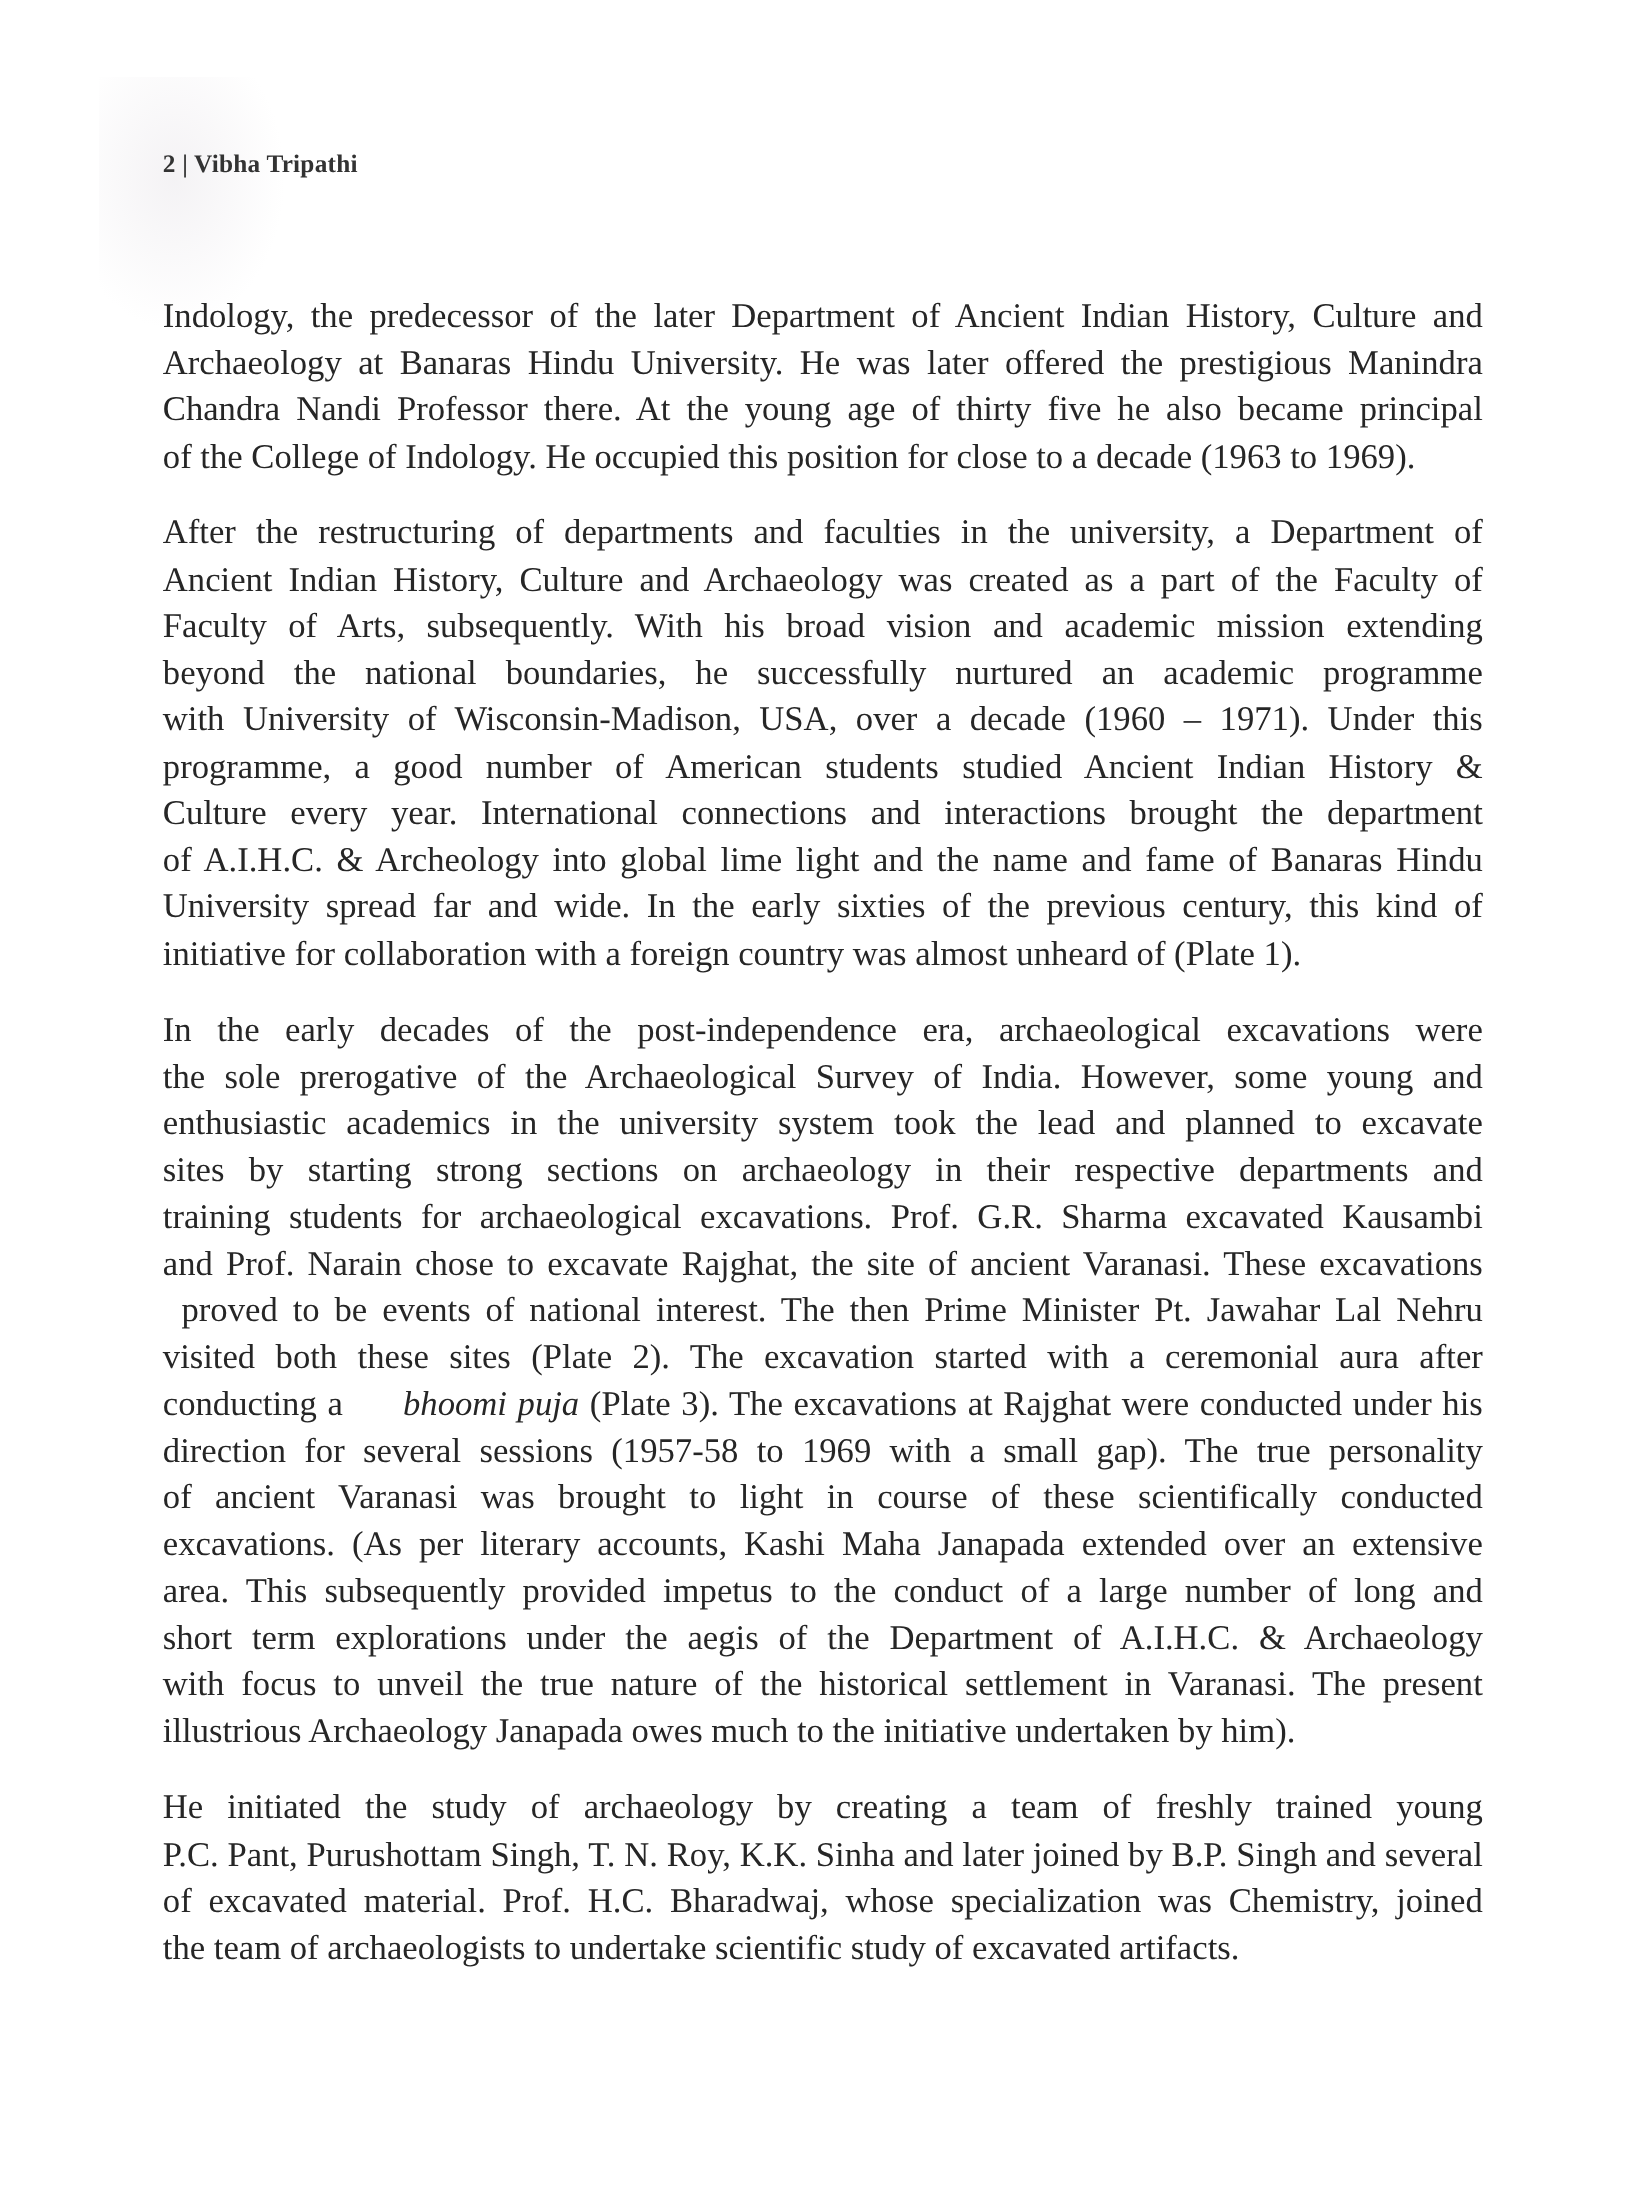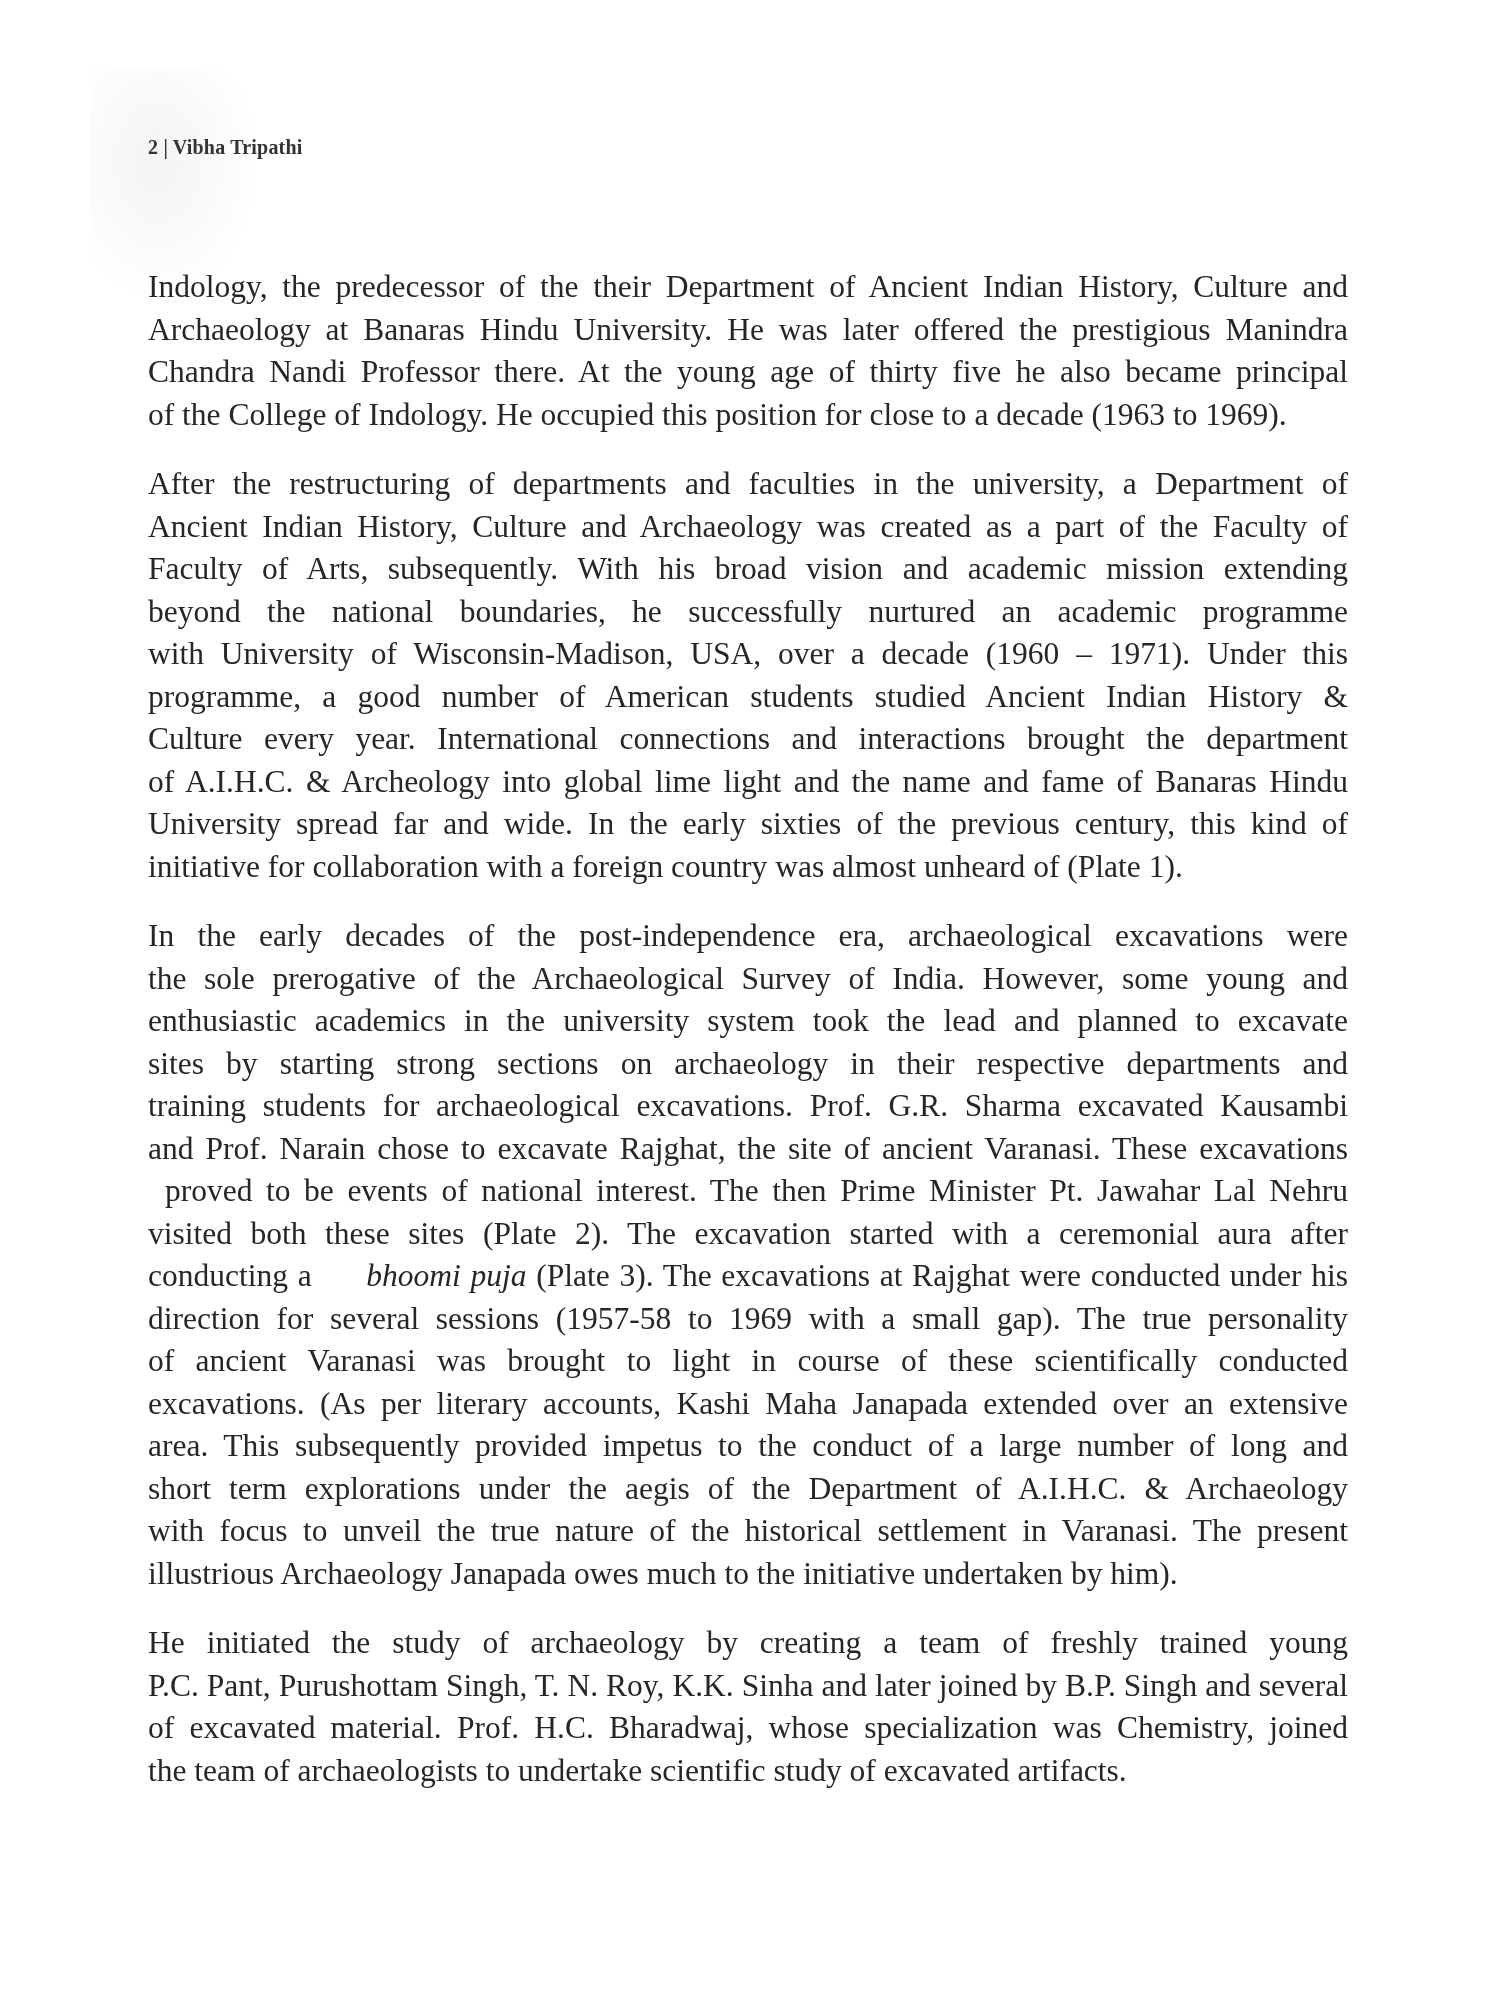--- a/index.html
+++ b/index.html
@@ -9,21 +9,21 @@
     position: relative;
     font-family: "DejaVu Serif", "Liberation Serif", serif;
     color: #2b2b2b;
   }
   .shade {
     position: absolute; left: 90px; top: 70px; width: 170px; height: 230px;
     background: radial-gradient(ellipse at 40% 40%, rgba(235,232,236,0.55), rgba(255,255,255,0) 70%);
   }
   .header {
     position: absolute; left: 148px; top: 136px;
-    font-size: 20px; font-weight: bold; color: #333;
+    font-size: 23px; font-weight: bold; color: #333;
     font-family: "Liberation Serif", serif;
     letter-spacing: 0.2px;
   }
   .body-text {
     position: absolute; left: 148px; top: 266px; width: 1200px;
     font-family: "Liberation Serif", serif;
     font-size: 31.5px; line-height: 42.5px;
     color: #262626;
   }
   .para { margin: 0 0 27px 0; }
@@ -40,21 +40,21 @@
 <div class="shade"></div>
 
 <div class="header">
   <span>2</span>
   <span>|</span>
   <span>Vibha Tripathi</span>
 </div>
 
 <div class="body-text">
   <div class="para">
-      <span class="line" style="white-space: normal;">Indology, the predecessor of the their Department of Ancient Indian History, Culture and</span>
+      <span class="line" style="white-space: normal;">Indology, the predecessor of the later Department of Ancient Indian History, Culture and</span>
       <span class="line" style="white-space: normal;">Archaeology at Banaras Hindu University. He was later offered the prestigious Manindra</span>
       <span class="line" style="white-space: normal;">Chandra Nandi Professor there. At the young age of thirty five he also became principal</span>
       <span class="line last" style="white-space: normal;">of the College of Indology. He occupied this position for close to a decade (1963 to 1969).</span>
     </div>
   <div class="para">
       <span class="line" style="white-space: normal;">After the restructuring of departments and faculties in the university, a Department of</span>
       <span class="line" style="white-space: normal;">Ancient Indian History, Culture and Archaeology was created as a part of the Faculty of</span>
       <span class="line" style="white-space: normal;">Faculty of Arts, subsequently. With his broad vision and academic mission extending</span>
       <span class="line" style="white-space: normal;">beyond the national boundaries, he successfully nurtured an academic programme</span>
       <span class="line" style="white-space: normal;">with University of Wisconsin-Madison, USA, over a decade (1960 – 1971). Under this</span>

